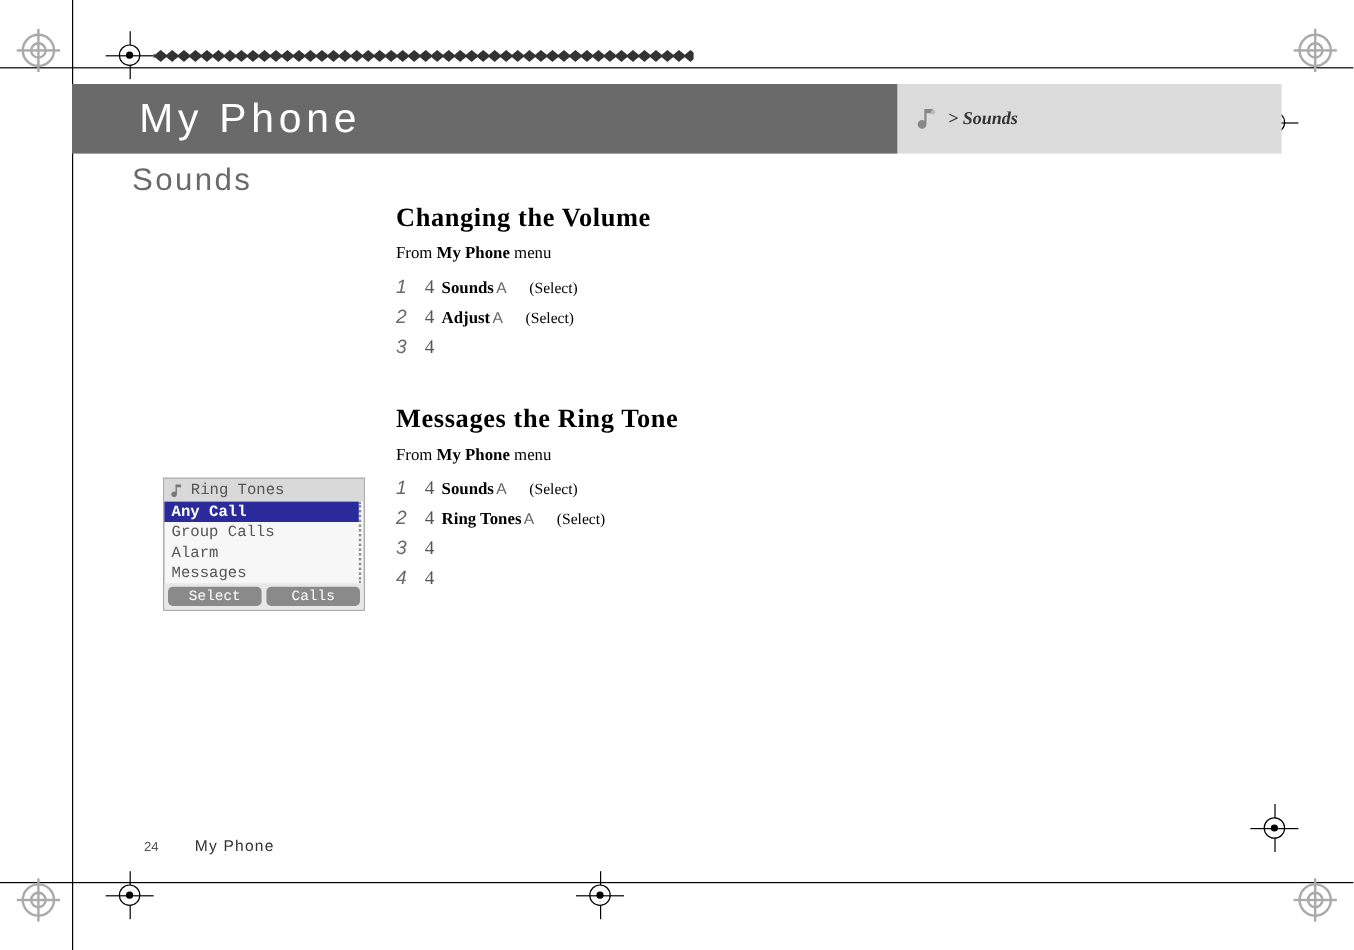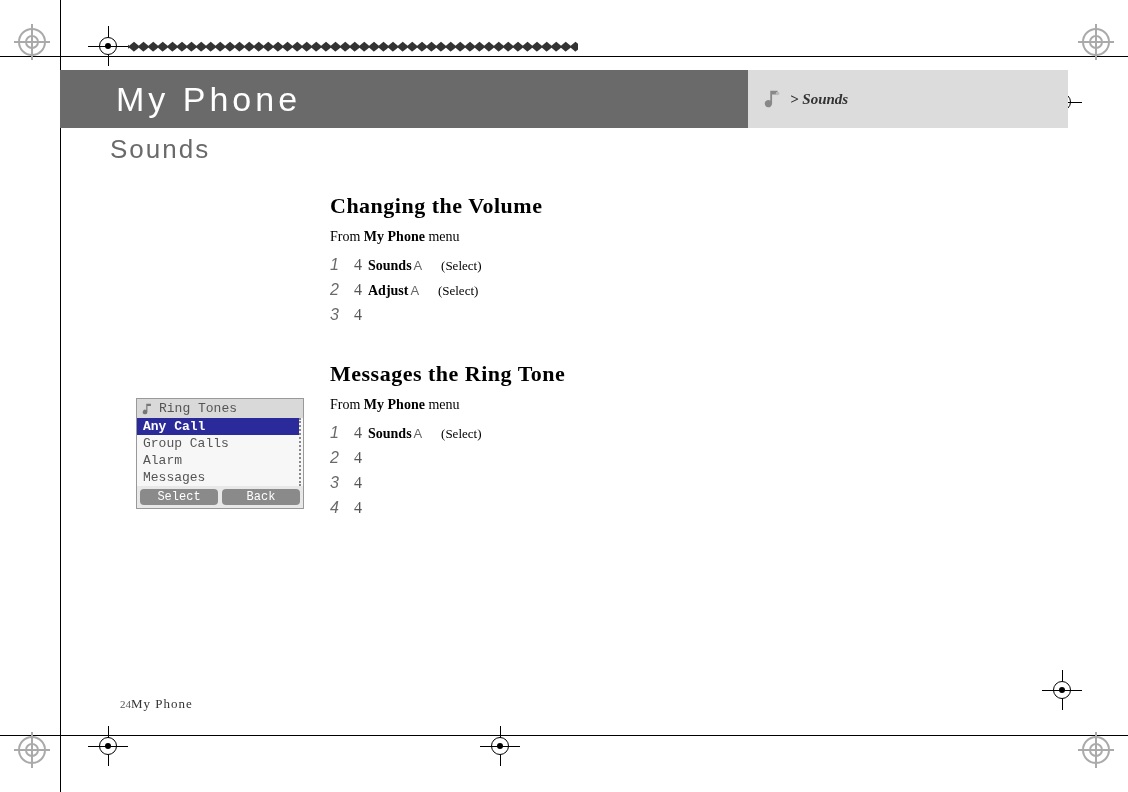--- a/index.html
+++ b/index.html
@@ -117,21 +117,21 @@
     left: 110px;
     font-family: "Trebuchet MS", Verdana, sans-serif;
     color: #6a6a6a;
     font-size: 26px;
     letter-spacing: 2px;
   }
 
   
   .content {
     position: absolute;
-    top: 189px;
+    top: 164px;
     left: 330px;
     width: 460px;
     font-size: 14px;
     line-height: 1.5;
   }
   .content h2 {
     font-family: Georgia, serif;
     font-size: 22px;
     font-weight: bold;
     margin-bottom: 4px;
@@ -212,25 +212,26 @@
     padding: 1px 0;
     font-family: "Courier New", monospace;
     font-size: 12px;
   }
 
   
   .footer {
     position: absolute;
     left: 120px;
     bottom: 80px;
-    font-family: Liberation Serif, serif;
+    font-family: Liberation Sans, sans-serif;
     font-size: 13px;
     color: #333;
     display:flex;
-    align-items: center;
+    align-items: flex-end;
+    gap: 30px;
   }
   .footer .page-num { font-size: 11px; color:#555; }
   .footer .chap { letter-spacing: 1px; }
 
 </style>
 </head>
 <body>
 
 <div class="trim-v1"></div>
 <div class="trim-h1"></div>
@@ -316,20 +317,21 @@
   </div>
   <div class="steps" id="steps-2">
       <div class="step">
         <span class="step-num">1</span>
         <span class="step-arrow">4</span>
         <span class="step-body"><b>Sounds</b><span class="ic-a">A</span>&nbsp;&nbsp;<span class="soft">Select</span></span>
       </div>
       <div class="step">
         <span class="step-num">2</span>
         <span class="step-arrow">4</span>
+        <span class="step-body"><b>Ring Tones</b><span class="ic-a">A</span>&nbsp;&nbsp;<span class="soft">Select</span></span>
       </div>
       <div class="step">
         <span class="step-num">3</span>
         <span class="step-arrow">4</span>
       </div>
       <div class="step">
         <span class="step-num">4</span>
         <span class="step-arrow">4</span>
       </div>
     </div>
@@ -344,20 +346,20 @@
     <span>Ring Tones</span>
   </div>
   <div class="phone-rows-box" id="phone-rows">
       <div class="phone-row selected">Any Call</div>
       <div class="phone-row">Group Calls</div>
       <div class="phone-row">Alarm</div>
       <div class="phone-row">Messages</div>
     </div>
   <div class="phone-softkeys">
     <div class="sk">Select</div>
-    <div class="sk">Back</div>
+    <div class="sk">Calls</div>
   </div>
 </div>
 
 <div class="footer">
   <span class="page-num">24</span>
   <span class="chap">My Phone</span>
 </div>
 
 </body></html>

